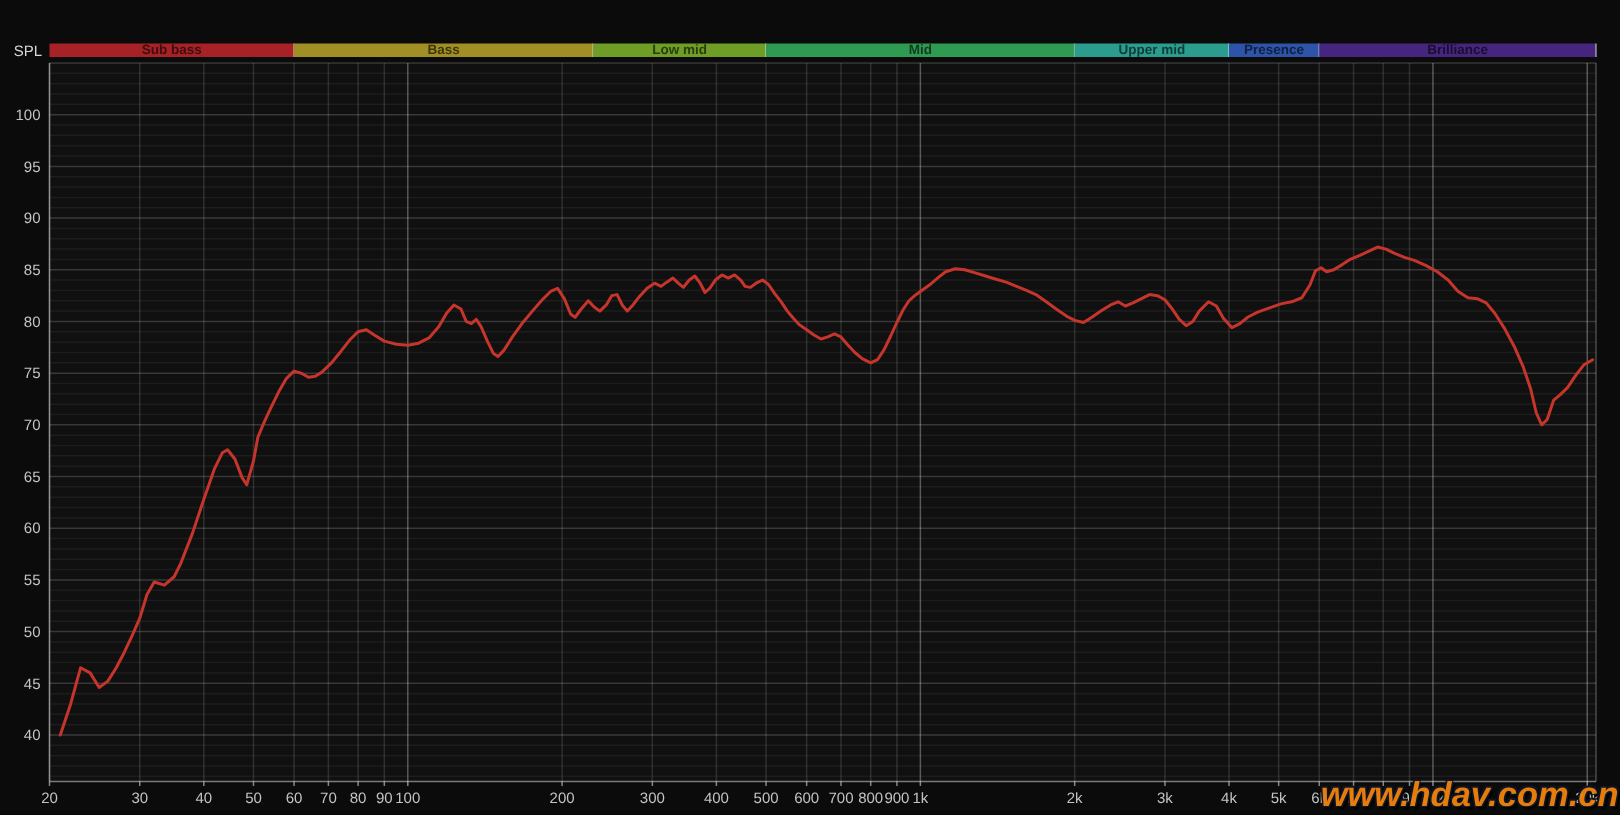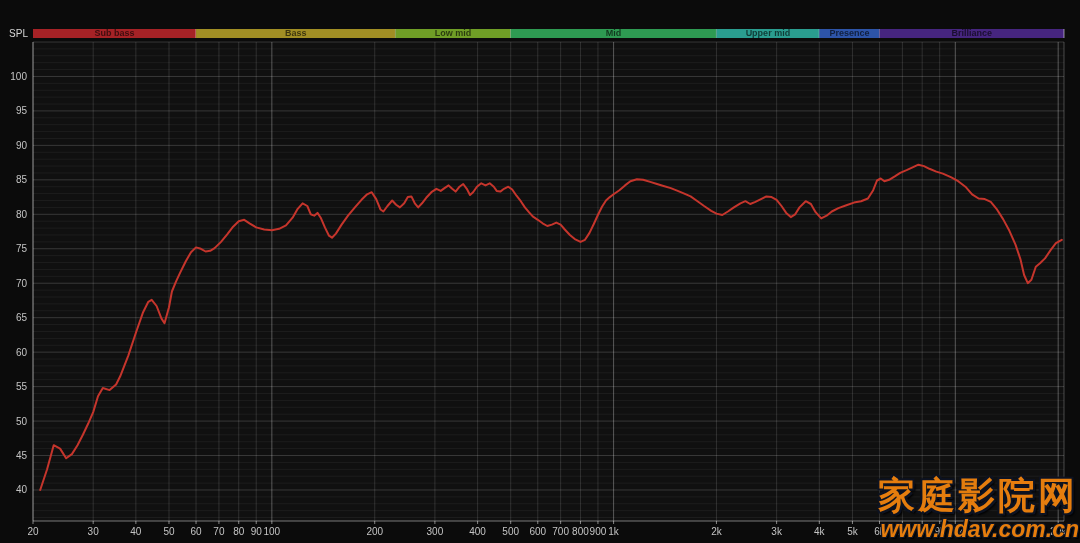--- a/index.html
+++ b/index.html
@@ -227,15 +227,14 @@
       <line x1="922.1926436857501" x2="922.1926436857501" y1="521" y2="524" stroke="#ffffff" stroke-opacity="0.5"></line>
       <text x="922.1926436857501" y="535" text-anchor="middle" font-size="10px" fill="#c4c4c4">8k</text>
       <line x1="939.6728120207503" x2="939.6728120207503" y1="521" y2="524" stroke="#ffffff" stroke-opacity="0.5"></line>
       <text x="939.6728120207503" y="535" text-anchor="middle" font-size="10px" fill="#c4c4c4">9k</text>
       <line x1="955.3093554270026" x2="955.3093554270026" y1="521" y2="524" stroke="#ffffff" stroke-opacity="0.5"></line>
       <text x="955.3093554270026" y="535" text-anchor="middle" font-size="10px" fill="#c4c4c4">10k</text>
       <line x1="1058.1792579524083" x2="1058.1792579524083" y1="521" y2="524" stroke="#ffffff" stroke-opacity="0.5"></line>
       <text x="1058.1792579524083" y="535" text-anchor="middle" font-size="10px" fill="#c4c4c4">20k</text>
       <polyline points="40.2,490.0 47.1,469.3 53.7,445.2 60.1,448.6 66.1,458.3 71.9,454.1 77.5,445.2 82.9,434.8 88.1,423.8 93.2,412.1 98.0,396.3 102.8,388.0 109.6,390.1 116.1,384.5 120.2,376.3 128.3,355.6 135.9,332.8 143.1,312.2 148.3,301.8 151.7,299.8 156.6,306.0 161.4,318.4 164.5,323.2 169.0,307.3 171.9,291.5 176.2,281.2 180.4,272.2 185.8,261.2 191.0,252.2 196.0,247.4 200.9,248.8 205.6,251.5 210.2,250.8 214.6,248.1 221.0,241.9 227.2,234.3 233.1,226.7 238.7,221.2 244.2,219.8 249.5,223.3 256.2,227.4 264.2,229.5 271.9,230.2 279.1,228.8 286.0,225.3 292.6,217.7 297.7,208.8 302.6,203.3 307.3,206.0 310.8,214.3 314.2,215.7 317.5,212.9 320.7,217.7 324.9,227.4 329.0,235.7 332.0,237.7 335.9,233.6 341.6,224.6 348.0,215.7 354.9,207.4 361.5,199.8 367.1,194.3 371.7,192.2 376.2,199.1 380.5,209.5 383.4,211.5 387.5,206.0 392.2,200.5 396.1,204.7 399.9,207.4 404.2,203.3 407.8,197.1 411.4,196.4 414.8,203.3 418.2,207.4 422.0,203.3 426.2,197.8 431.4,192.2 436.4,188.8 440.7,190.9 444.5,188.1 448.6,185.4 452.2,188.8 455.6,191.6 459.5,186.7 463.2,184.0 466.8,188.8 470.0,195.0 473.1,192.2 476.9,186.7 481.3,183.3 485.5,185.4 489.7,183.3 493.8,186.7 496.7,190.9 500.3,191.6 504.0,188.8 508.3,186.7 512.2,189.5 516.5,195.7 520.8,201.2 524.9,207.4 528.9,212.2 532.7,216.4 537.8,219.8 542.6,223.3 547.3,226.0 551.9,224.6 556.3,222.6 560.6,224.6 564.8,229.5 569.9,235.0 574.8,239.1 580.5,241.9 585.0,239.8 589.5,232.9 593.8,224.0 597.9,215.0 602.0,206.7 606.0,200.5 609.8,197.1 613.6,194.3 619.4,190.2 625.0,185.4 630.4,181.2 636.9,179.2 643.1,179.8 650.2,181.9 657.0,184.0 663.5,186.0 670.8,188.1 677.7,190.9 684.3,193.6 690.6,196.4 697.5,201.2 704.1,206.0 711.2,210.9 716.5,213.6 722.3,215.0 727.9,211.5 733.9,207.4 740.4,203.3 745.4,201.2 750.2,204.0 755.4,201.9 761.0,199.1 766.4,196.4 771.6,197.1 776.6,199.8 781.5,206.0 786.2,212.9 790.8,217.1 795.2,214.3 799.5,207.4 805.7,201.2 810.9,204.0 815.6,212.2 821.2,218.4 826.6,215.7 831.8,211.5 838.4,208.1 846.4,205.3 853.9,202.6 861.1,201.2 867.9,198.5 873.2,190.2 877.0,180.5 880.7,178.5 884.4,181.2 889.1,179.8 894.8,176.4 900.2,172.9 906.6,170.2 912.6,167.4 918.4,164.7 924.0,166.1 929.4,168.8 936.3,171.6 942.9,173.6 950.8,177.1 958.2,181.2 965.4,186.7 972.1,194.3 978.6,198.5 984.8,199.1 990.8,201.9 996.5,208.8 1003.1,219.1 1009.4,230.8 1015.5,244.6 1020.4,259.1 1024.1,275.0 1027.8,283.2 1031.4,279.8 1035.8,266.7 1040.0,263.2 1045.0,258.4 1050.6,250.1 1055.9,243.2 1061.8,239.8" fill="none" stroke="#c5352c" stroke-width="2" stroke-linejoin="round" stroke-linecap="round"></polyline>
     </svg>
-  <div class="wm wm-big">家庭影院网</div>
   <div class="wm wm-url">www.hdav.com.cn</div>
 </div>
 
 </body></html>

